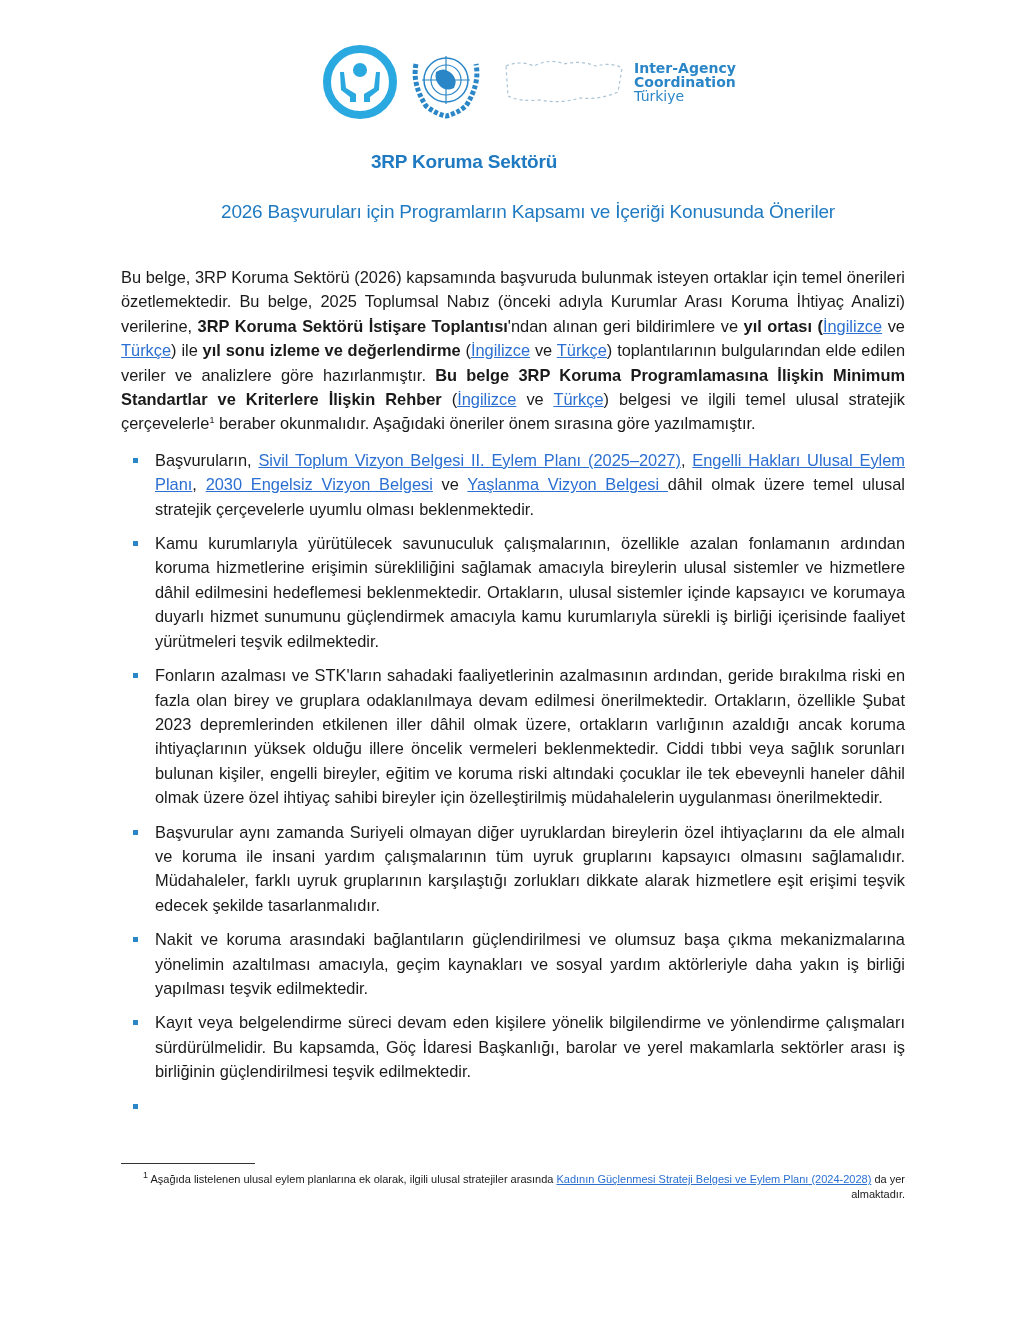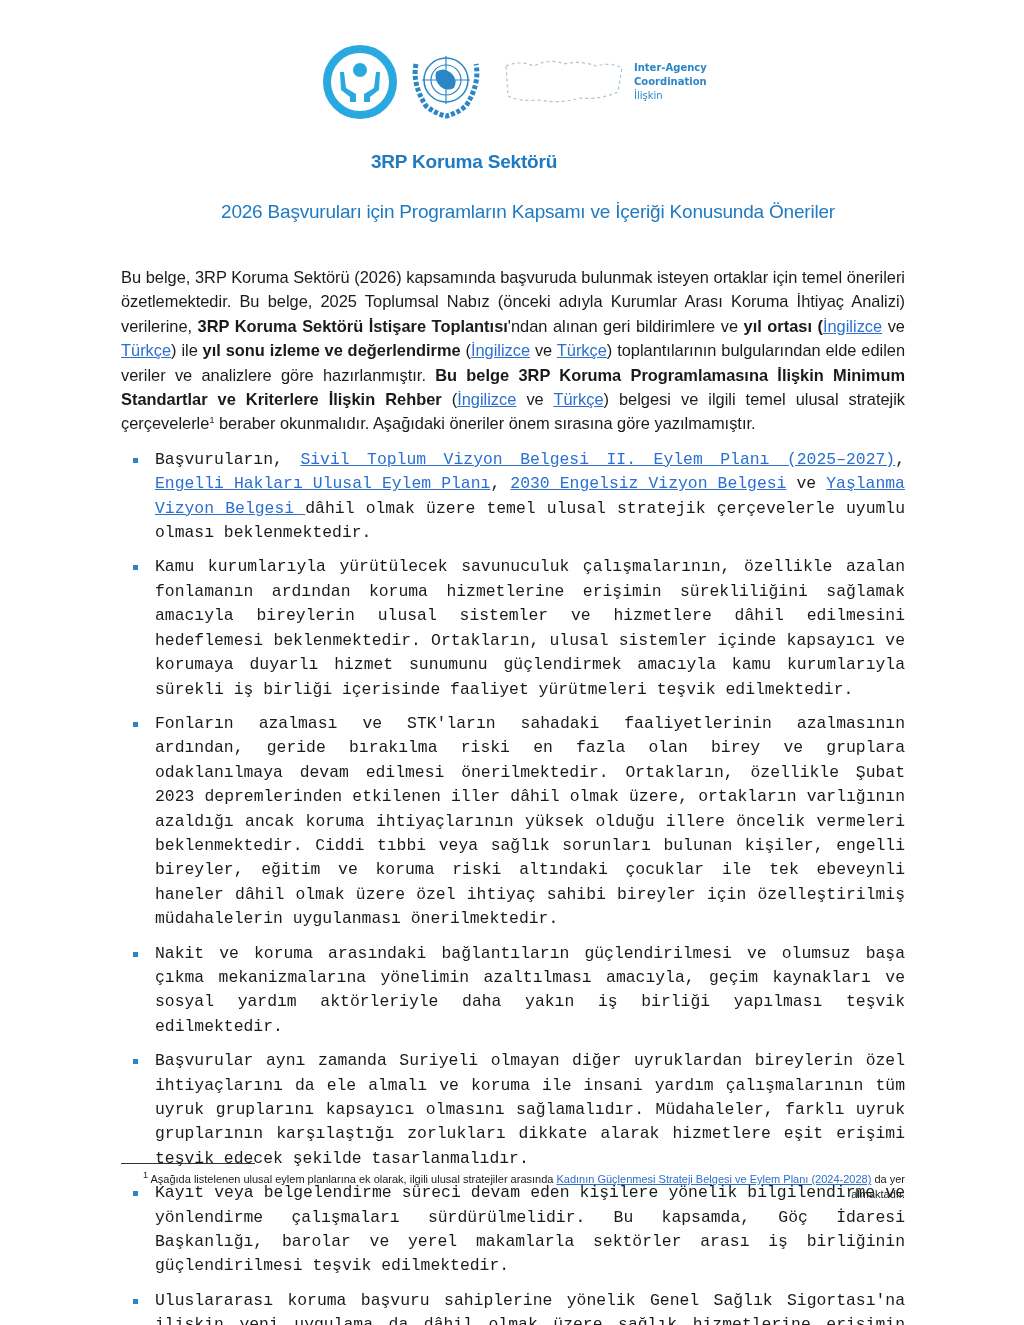--- a/index.html
+++ b/index.html
@@ -1,32 +1,32 @@
 <!DOCTYPE html>
 <html><head>
   <meta charset="utf-8">
   <style>
     html, body { margin: 0; padding: 0; background: #ffffff; }
     body { width: 1024px; height: 1325px; position: relative; overflow: hidden;
       font-family: "Liberation Sans", sans-serif; color: #1a1a1a; }
     .logos { position: absolute; top: 44px; left: 322px; height: 76px; display: flex; align-items: center; }
     .logo { display: block; }
     .iac { display: flex; align-items: center; margin-left: 14px; }
-    .iac-text { font-family: "DejaVu Sans", sans-serif; font-weight: bold; color: #2a86c7; font-size: 10px; line-height: 14px; margin-left: 6px; }
+    .iac-text { font-family: "DejaVu Sans", sans-serif; font-weight: bold; color: #2a86c7; font-size: 14px; line-height: 14px; margin-left: 6px; }
     .iac-text .sub { font-weight: normal; }
     .title1 { position: absolute; top: 151px; left: 0; width: 928px; text-align: center;
       color: #1f7ac1; font-weight: bold; font-size: 19px; letter-spacing: -0.2px; }
     .title2 { position: absolute; top: 201px; left: 0; width: 1024px; text-align: center;
       color: #1f7ac1; font-weight: normal; font-size: 19px; letter-spacing: -0.2px; padding-left: 16px; }
     .content { position: absolute; top: 238px; left: 121px; width: 784px; font-size: 16.4px; line-height: 24.4px; margin-top: 27px; }
     .content p { margin: 0; text-align: justify; }
     a { color: #2a6fd1; text-decoration: underline; }
     sup { font-size: 9px; line-height: 0; }
     ul.recs { list-style: none; margin: 12px 0 0 0; padding: 0; }
-    ul.recs li { position: relative; padding-left: 34px; margin-bottom: 10px; text-align: justify; font-family: Liberation Mono, monospace; }
+    ul.recs li { position: relative; padding-left: 34px; margin-bottom: 10px; text-align: justify; }
     .bullet { position: absolute; left: 12px; top: 10px; width: 5px; height: 5px; background: #2a86c7; }
     .fn-rule { position: absolute; top: 1163px; left: 121px; width: 134px; height: 1px; background: #333; }
     .footnote { position: absolute; top: 1172px; left: 121px; width: 784px; font-size: 11px; line-height: 15px; text-align: right; }
   </style>
 </head>
 <body>
 
 <div class="logos">
   <svg class="logo" width="76" height="76" viewBox="0 0 76 76">
     <circle cx="38" cy="38" r="33" fill="none" stroke="#2aa8e0" stroke-width="8"></circle>
@@ -43,36 +43,36 @@
     <path d="M30 28 Q38 22 46 30 Q52 36 48 44 Q40 48 34 42 Q28 36 30 28 Z" fill="#2a86c7"></path>
     <path d="M10 20 Q6 40 20 62 Q30 70 40 72 Q50 70 60 62 Q74 40 70 20" fill="none" stroke="#2a86c7" stroke-width="5" stroke-dasharray="4 2"></path>
   </svg>
   <div class="iac">
     <svg width="128" height="60" viewBox="0 0 128 60">
       <path d="M6 14 Q20 8 34 14 Q50 6 64 12 Q80 8 96 14 Q112 10 122 16 L118 40 Q100 48 80 46 Q60 52 40 48 Q20 50 8 44 Z" fill="none" stroke="#a9c4d6" stroke-width="1.2" stroke-dasharray="3 3"></path>
     </svg>
     <div class="iac-text">
       <div>Inter-Agency</div>
       <div>Coordination</div>
-      <div class="sub">İlişkin</div>
+      <div class="sub">Türkiye</div>
     </div>
   </div>
 </div>
 
 <div class="title1">3RP Koruma Sektörü</div>
 <div class="title2">2026 Başvuruları için Programların Kapsamı ve İçeriği Konusunda Öneriler</div>
 
 <div class="content">
   <p><span>Bu belge, 3RP Koruma Sektörü (2026) kapsamında başvuruda bulunmak isteyen ortaklar için temel önerileri özetlemektedir. Bu belge, 2025 Toplumsal Nabız (önceki adıyla Kurumlar Arası Koruma İhtiyaç Analizi) verilerine, </span><b>3RP Koruma Sektörü İstişare Toplantısı</b><span>'ndan alınan geri bildirimlere ve </span><b>yıl ortası</b><b> (</b><a href="#">İngilizce</a><span> ve </span><a href="#">Türkçe</a><span>) ile </span><b>yıl sonu izleme ve değerlendirme</b><span> (</span><a href="#">İngilizce</a><span> ve </span><a href="#">Türkçe</a><span>) toplantılarının bulgularından elde edilen veriler ve analizlere göre hazırlanmıştır. </span><b>Bu belge 3RP Koruma Programlamasına İlişkin Minimum Standartlar ve Kriterlere İlişkin Rehber</b><span> (</span><a href="#">İngilizce</a><span> ve </span><a href="#">Türkçe</a><span>) belgesi ve ilgili temel ulusal stratejik çerçevelerle</span><sup>1</sup><span> beraber okunmalıdır. Aşağıdaki öneriler önem sırasına göre yazılmamıştır.</span></p>
 
   <ul class="recs">
     <li><span class="bullet"></span><span>Başvuruların, </span><a href="#">Sivil Toplum Vizyon Belgesi II. Eylem Planı (2025–2027)</a><span>, </span><a href="#">Engelli Hakları Ulusal Eylem Planı</a><span>, </span><a href="#">2030 Engelsiz Vizyon Belgesi</a><span> ve </span><a href="#">Yaşlanma Vizyon Belgesi </a><span>dâhil olmak üzere temel ulusal stratejik çerçevelerle uyumlu olması beklenmektedir.</span></li>
     <li><span class="bullet"></span><span>Kamu kurumlarıyla yürütülecek savunuculuk çalışmalarının, özellikle azalan fonlamanın ardından koruma hizmetlerine erişimin sürekliliğini sağlamak amacıyla bireylerin ulusal sistemler ve hizmetlere dâhil edilmesini hedeflemesi beklenmektedir. Ortakların, ulusal sistemler içinde kapsayıcı ve korumaya duyarlı hizmet sunumunu güçlendirmek amacıyla kamu kurumlarıyla sürekli iş birliği içerisinde faaliyet yürütmeleri teşvik edilmektedir.</span></li>
     <li><span class="bullet"></span><span>Fonların azalması ve STK'ların sahadaki faaliyetlerinin azalmasının ardından, geride bırakılma riski en fazla olan birey ve gruplara odaklanılmaya devam edilmesi önerilmektedir. Ortakların, özellikle Şubat 2023 depremlerinden etkilenen iller dâhil olmak üzere, ortakların varlığının azaldığı ancak koruma ihtiyaçlarının yüksek olduğu illere öncelik vermeleri beklenmektedir. Ciddi tıbbi veya sağlık sorunları bulunan kişiler, engelli bireyler, eğitim ve koruma riski altındaki çocuklar ile tek ebeveynli haneler dâhil olmak üzere özel ihtiyaç sahibi bireyler için özelleştirilmiş müdahalelerin uygulanması önerilmektedir.</span></li>
+    <li><span class="bullet"></span><span>Başvurular aynı zamanda Suriyeli olmayan diğer uyruklardan bireylerin özel ihtiyaçlarını da ele almalı ve koruma ile insani yardım çalışmalarının tüm uyruk gruplarını kapsayıcı olmasını sağlamalıdır. Müdahaleler, farklı uyruk gruplarının karşılaştığı zorlukları dikkate alarak hizmetlere eşit erişimi teşvik edecek şekilde tasarlanmalıdır.</span></li>
     <li><span class="bullet"></span><span>Nakit ve koruma arasındaki bağlantıların güçlendirilmesi ve olumsuz başa çıkma mekanizmalarına yönelimin azaltılması amacıyla, geçim kaynakları ve sosyal yardım aktörleriyle daha yakın iş birliği yapılması teşvik edilmektedir.</span></li>
-    <li><span class="bullet"></span><span>Başvurular aynı zamanda Suriyeli olmayan diğer uyruklardan bireylerin özel ihtiyaçlarını da ele almalı ve koruma ile insani yardım çalışmalarının tüm uyruk gruplarını kapsayıcı olmasını sağlamalıdır. Müdahaleler, farklı uyruk gruplarının karşılaştığı zorlukları dikkate alarak hizmetlere eşit erişimi teşvik edecek şekilde tasarlanmalıdır.</span></li>
     <li><span class="bullet"></span><span>Kayıt veya belgelendirme süreci devam eden kişilere yönelik bilgilendirme ve yönlendirme çalışmaları sürdürülmelidir. Bu kapsamda, Göç İdaresi Başkanlığı, barolar ve yerel makamlarla sektörler arası iş birliğinin güçlendirilmesi teşvik edilmektedir.</span></li>
-    <li><span class="bullet"></span><span>Uluslararası koruma başvuru sahiplerine yönelik Genel Sağlık Sigortası'na ilişkin yeni uygulama da dâhil olmak üzere sağlık hizmetlerine erişimin önündeki engellerin giderilmesi</span></li>
+    <li><span class="bullet"></span></li>
   </ul>
 </div>
 
 <div class="fn-rule"></div>
 <div class="footnote"><sup>1</sup><span> Aşağıda listelenen ulusal eylem planlarına ek olarak, ilgili ulusal stratejiler arasında </span><a href="#">Kadının Güçlenmesi Strateji Belgesi ve Eylem Planı (2024-2028)</a><span> da yer almaktadır.</span></div>
 
 </body></html>

